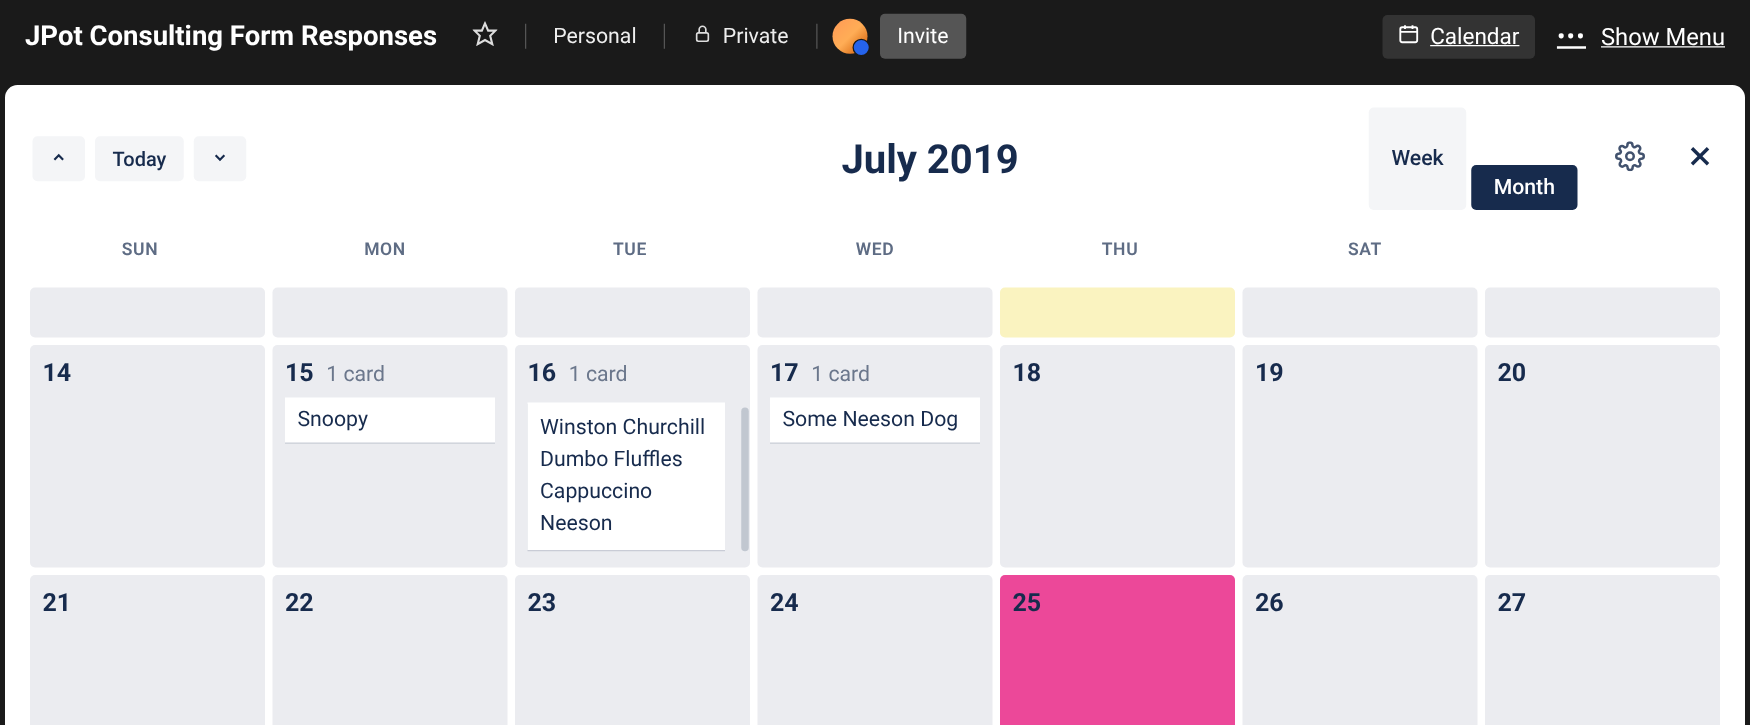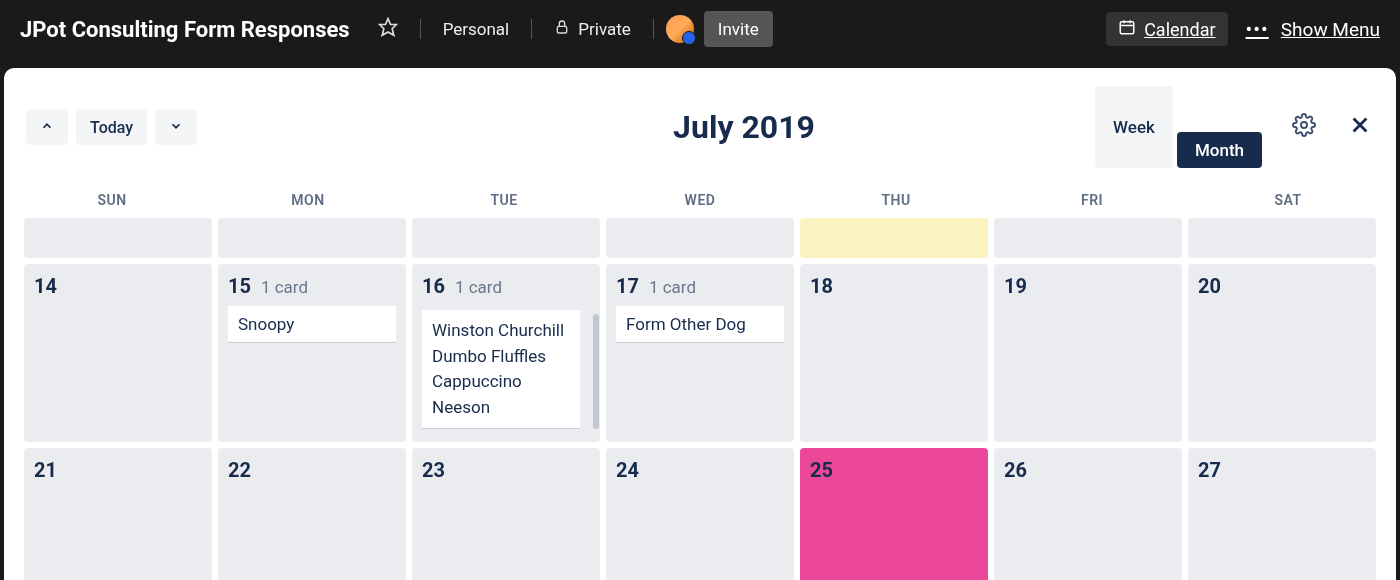--- a/index.html
+++ b/index.html
@@ -180,21 +180,21 @@
     .day-headers {
       display: grid;
       grid-template-columns: repeat(7, 1fr);
       padding: 0 10px;
     }
     .day-header {
       text-align: center;
       font-size: 14px;
       font-weight: 600;
       color: #5e6c84;
-      padding: 6px 0 10px 0;
+      padding: 6px 0 22px 0;
       letter-spacing: 0.5px;
     }
     .cal-grid {
       padding: 0 20px;
     }
     .cal-row {
       display: grid;
       grid-template-columns: repeat(7, 1fr);
       gap: 6px;
       margin-bottom: 6px;
@@ -355,21 +355,20 @@
       </div>
     </div>
   </div>
 
   <div class="day-headers">
     <div class="day-header">SUN</div>
     <div class="day-header">MON</div>
     <div class="day-header">TUE</div>
     <div class="day-header">WED</div>
     <div class="day-header">THU</div>
-    <div class="day-header">FRI</div>
     <div class="day-header">SAT</div>
   </div>
 
   <div class="cal-grid">
     <div class="cal-row partial">
       <div class="cal-cell"></div>
       <div class="cal-cell"></div>
       <div class="cal-cell"></div>
       <div class="cal-cell"></div>
       <div class="cal-cell today-cell"></div>
@@ -396,21 +395,21 @@
           <span class="card-count">1 card</span>
         </div>
         <div class="card tall" style="width:calc(100% - 10px);">Winston Churchill Dumbo Fluffles Cappuccino Neeson</div>
         <div class="scroll-indicator"></div>
       </div>
       <div class="cal-cell">
         <div class="date-line">
           <span class="date-num">17</span>
           <span class="card-count">1 card</span>
         </div>
-        <div class="card">Form Other Dog</div>
+        <div class="card">Some Neeson Dog</div>
       </div>
       <div class="cal-cell">
         <div class="date-line">
           <span class="date-num">18</span>
         </div>
       </div>
       <div class="cal-cell">
         <div class="date-line">
           <span class="date-num">19</span>
         </div>

